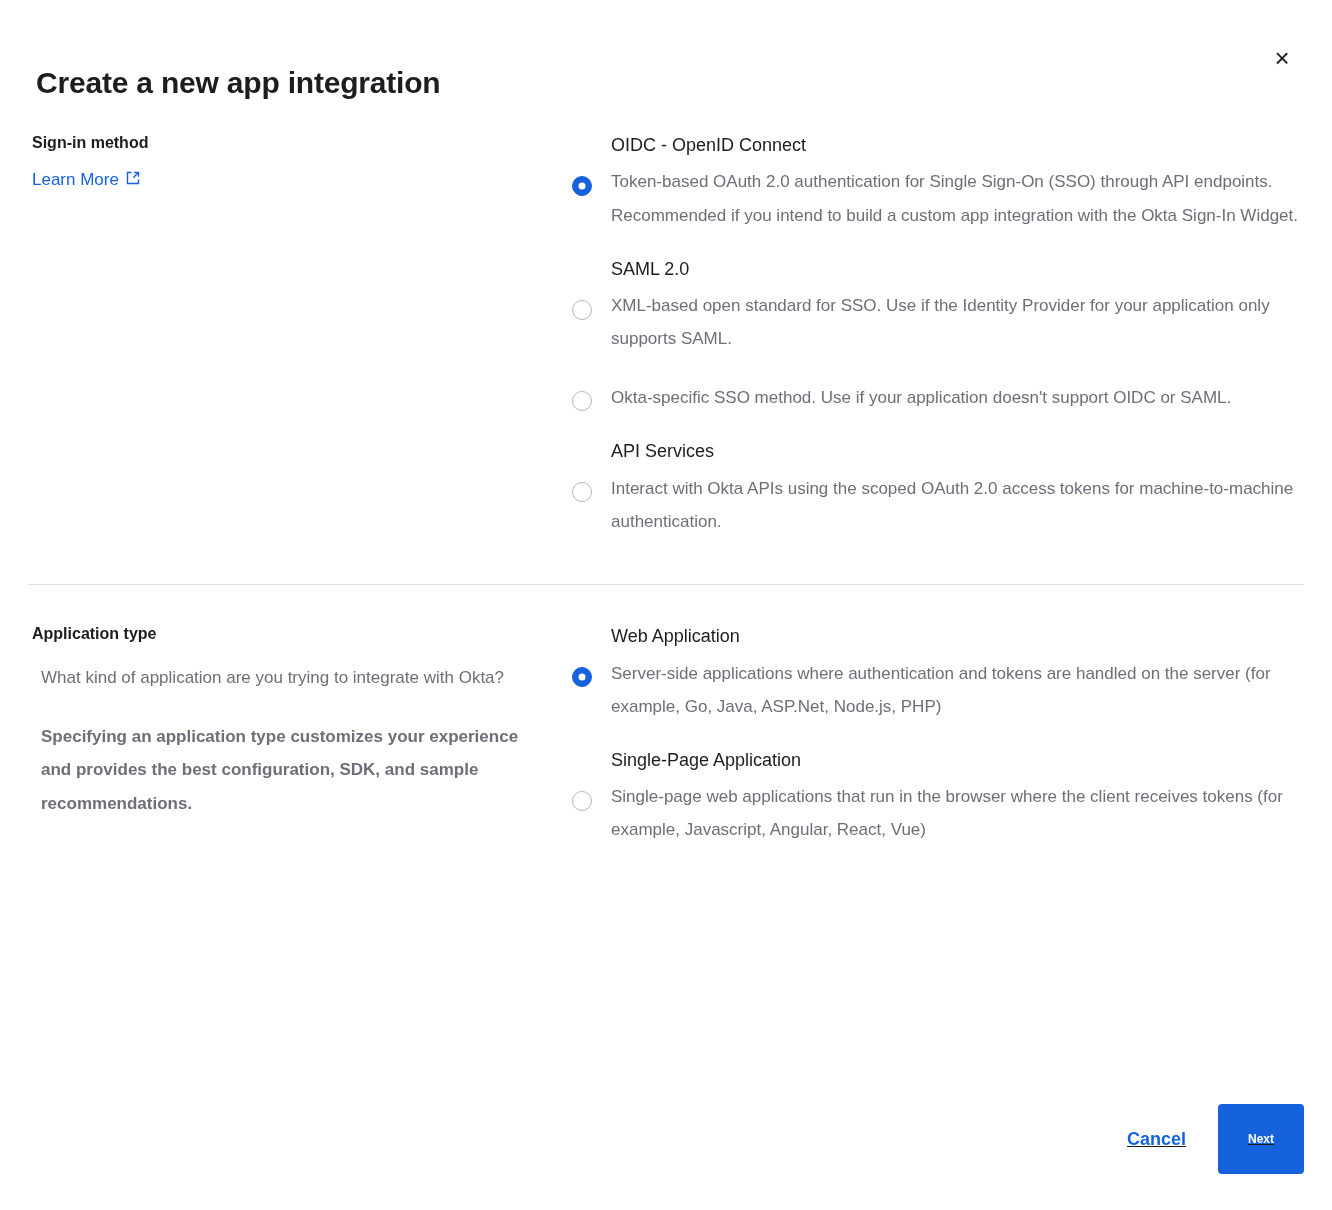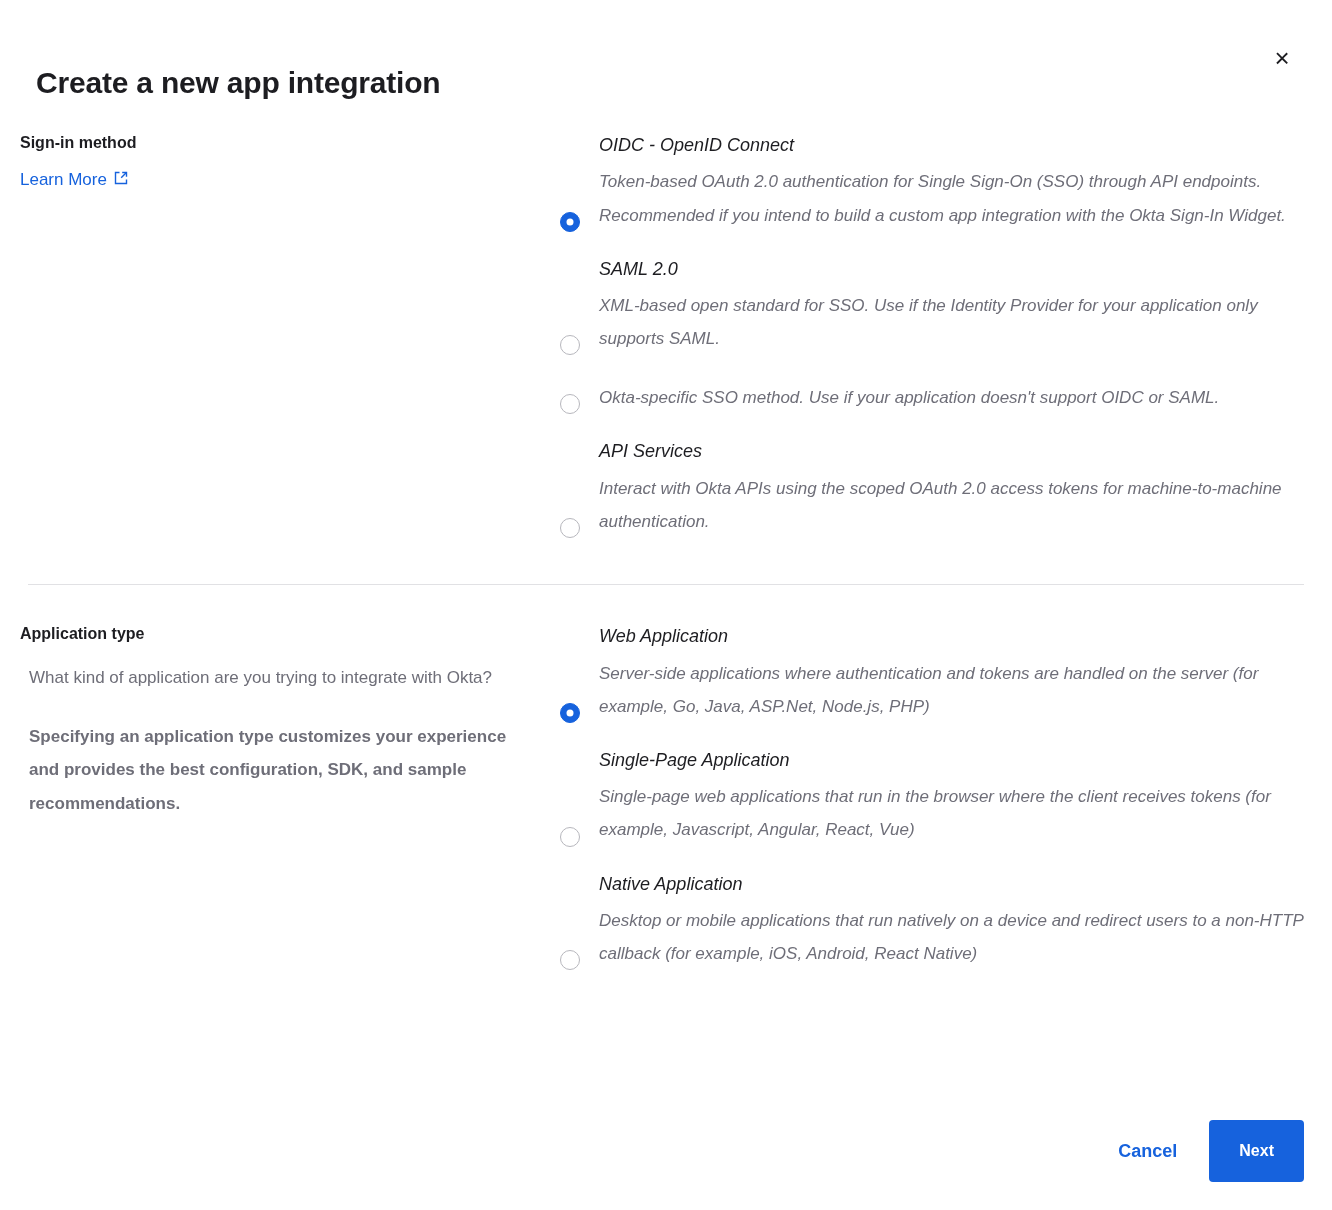--- a/index.html
+++ b/index.html
@@ -37,21 +37,21 @@
   .title {
     font-size: 30px;
     font-weight: bold;
     letter-spacing: -0.2px;
     color: #1d1d21;
     margin: 8px;
     padding: 58px 4px 0 28px;
   }
   .section {
     display: flex;
-    padding: 0 20px;
+    padding: 0 32px;
   }
   .section-left {
     width: 540px;
     flex: 0 0 540px;
     padding-top: 0;
   }
   .section-right {
     flex: 1;
     padding-top: 0;
   }
@@ -76,24 +76,23 @@
     line-height: 1.95;
     color: #6e6e78;
     margin: 0 0 0 9px;
     max-width: 480px;
   }
   .helper-text + .helper-text { margin-top: 26px; font-weight: bold; }
 
   .opt-list { margin: 0; padding: 0; }
   .option {
     display: flex;
-    align-items: flex-end;
+    align-items: center;
     margin-bottom: 26px;
     cursor: pointer;
-    font-style: italic;
   }
   .option:last-child { margin-bottom: 0; }
   .radio {
     flex: 0 0 20px;
     width: 20px;
     height: 20px;
     border-radius: 50%;
     border: 1.6px solid #b7b7bd;
     background: #ffffff;
     margin-top: 6px;
@@ -132,43 +131,44 @@
   }
   .divider {
     height: 1px;
     background: #e1e1e4;
     margin: 46px 28px 40px 28px;
   }
   .sign-in-section { padding-top: 26px; }
   .footer {
     position: absolute;
     right: 28px;
-    bottom: 36px;
+    bottom: 44px;
     display: flex;
     align-items: center;
     gap: 28px;
+    text-decoration: underline;
   }
   .cancel-btn {
     border: none;
     background: transparent;
     color: #1662dd;
     font-size: 18px;
     font-weight: bold;
     cursor: pointer;
     font-family: "Liberation Sans", sans-serif;
     padding: 8px 4px;
   }
   .next-btn {
     border: none;
     background: #1662dd;
     color: #ffffff;
-    font-size: 16px;
+    font-size: 12px;
     font-weight: bold;
     border-radius: 4px;
-    padding: 22px 30px;
+    padding: 28px 30px;
     cursor: pointer;
     font-family: "Liberation Sans", sans-serif;
   }
 </style>
 </head>
 <body>
 
 <div class="modal">
 
   <button class="close-btn">×</button>
@@ -244,27 +244,20 @@
       </div>
 
       <div class="option">
         <span class="radio"></span>
         <div class="opt-body">
           <div class="opt-title">Single-Page Application</div>
           <div class="opt-desc">Single-page web applications that run in the browser where the client receives tokens (for example, Javascript, Angular, React, Vue)</div>
         </div>
       </div>
 
-      <div class="option">
-        <span class="radio"></span>
-        <div class="opt-body">
-          <div class="opt-title">Native Application</div>
-          <div class="opt-desc">Desktop or mobile applications that run natively on a device and redirect users to a non-HTTP callback (for example, iOS, Android, React Native)</div>
-        </div>
-      </div>
 
     </div>
   </div>
 
   <div class="footer">
     <button class="cancel-btn">Cancel</button>
     <button class="next-btn">Next</button>
   </div>
 
 </div>

